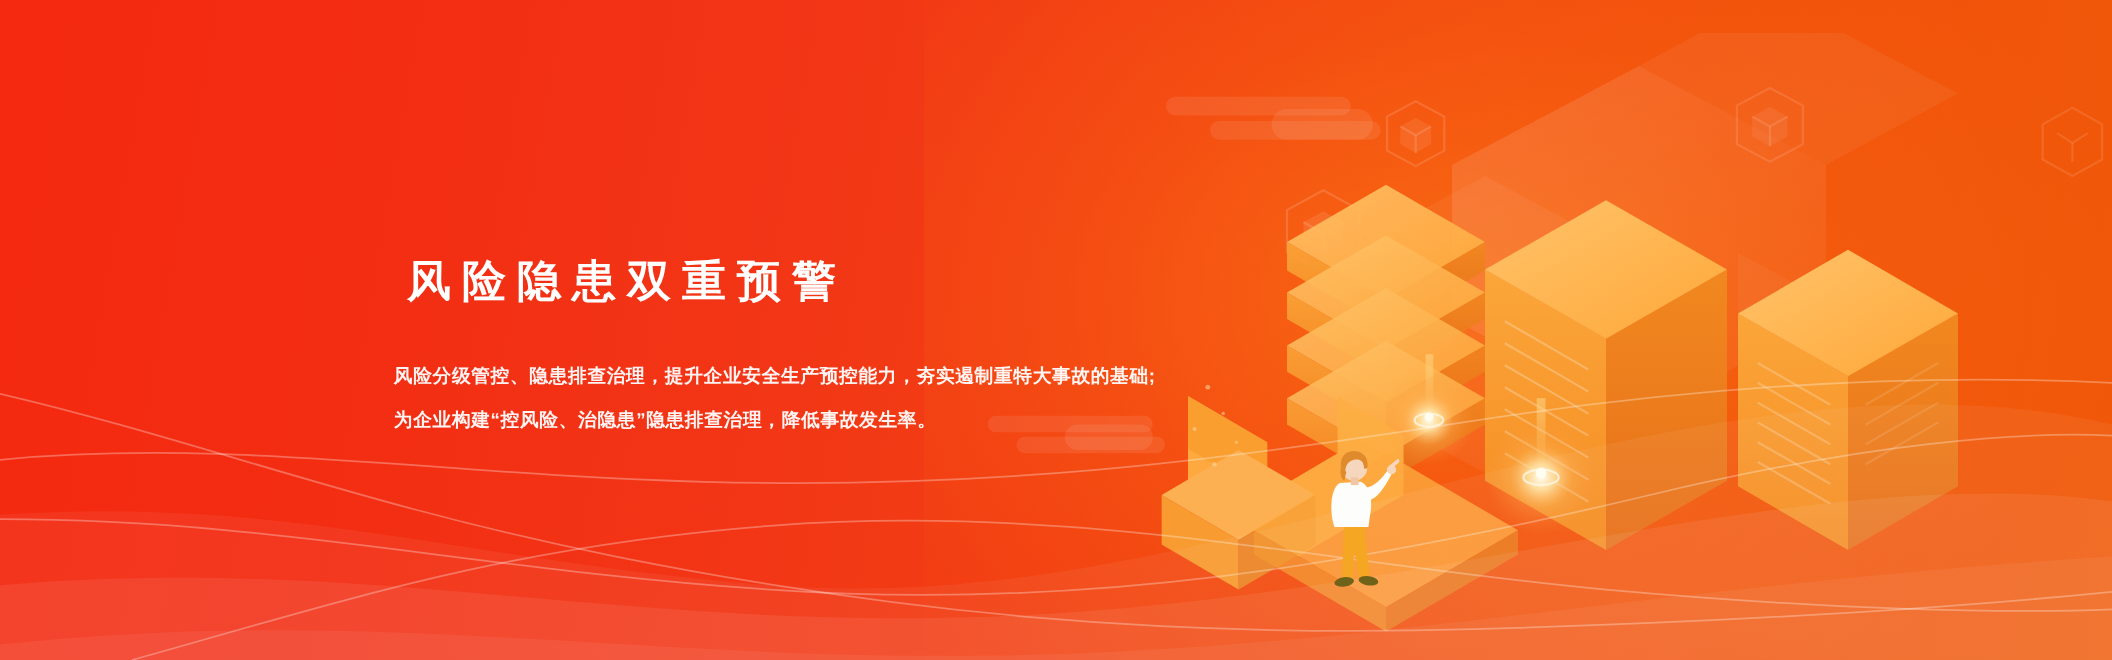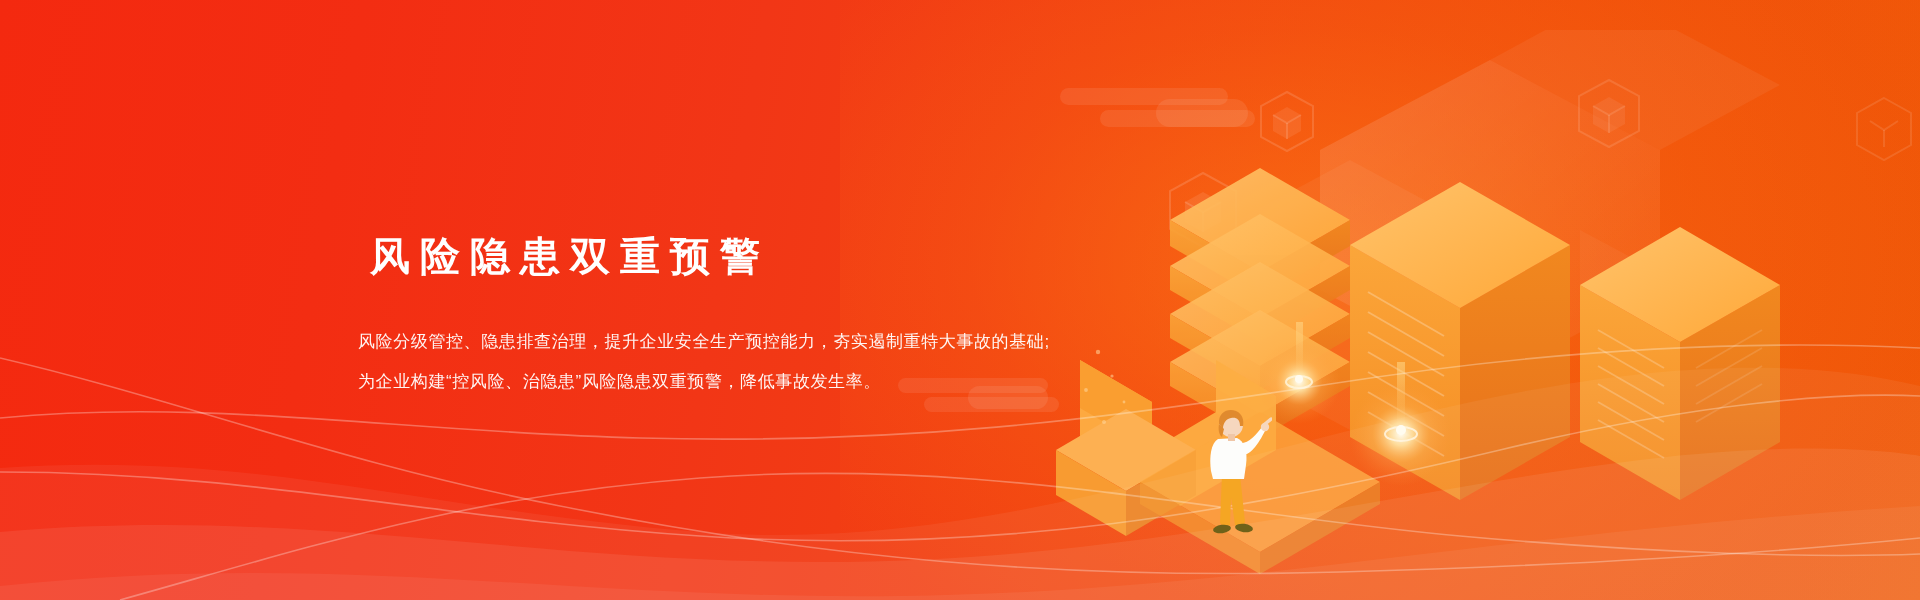--- a/index.html
+++ b/index.html
@@ -100,21 +100,21 @@
     white-space: nowrap;
   }
   .subcopy {
     margin: 0;
     padding-top: 28px;
   }
   .subline {
     margin: 0;
     font-size: 17px;
     line-height: 40px;
-    font-weight: 400;
+    font-weight: 700;
     color: rgba(255,255,255,0.95);
     letter-spacing: 0.6px;
     white-space: nowrap;
   }
 </style>
 </head>
 <body>
 
 <div class="banner">
 
@@ -341,17 +341,17 @@
         <path d="M0,172 C250,172 430,218 700,236 C990,256 1240,212 1500,150 C1700,102 1840,92 1920,96"></path>
         <path d="M120,300 C300,250 460,196 700,178 C980,157 1200,212 1460,236 C1660,254 1820,258 1920,254"></path>
       </g>
     </svg>
   </div>
 
   <div class="copy">
     <h1 class="headline">风险隐患双重预警</h1>
     <div class="subcopy">
       <p class="subline">风险分级管控、隐患排查治理，提升企业安全生产预控能力，夯实遏制重特大事故的基础;</p>
-      <p class="subline">为企业构建“控风险、治隐患”风险隐患双重预警，降低事故发生率。</p>
+      <p class="subline">为企业构建“控风险、治隐患”隐患排查治理，降低事故发生率。</p>
     </div>
   </div>
 
 </div>
 
 </body></html>

